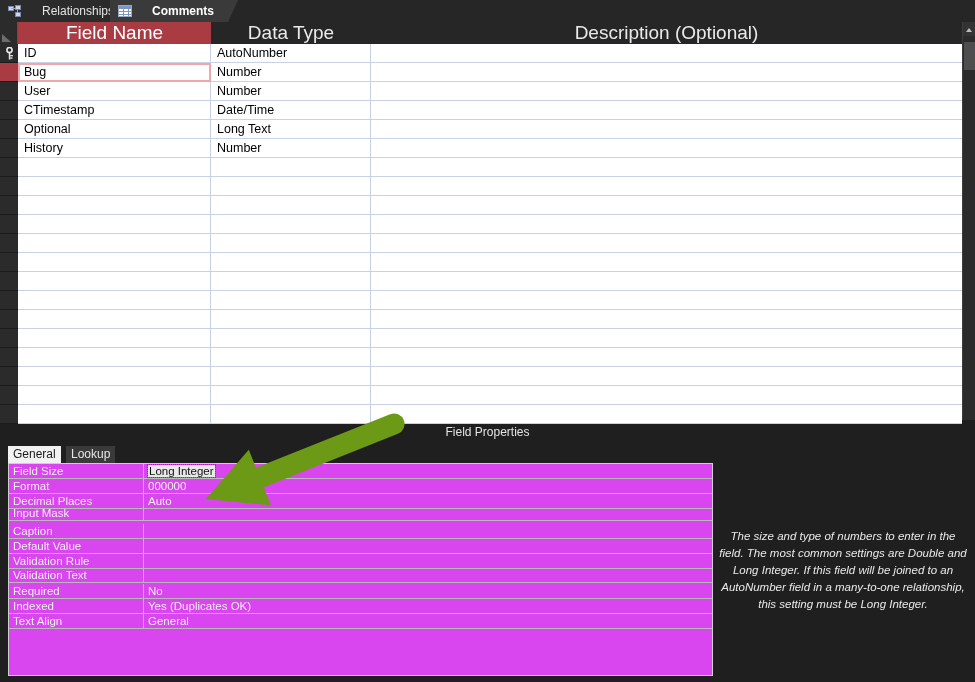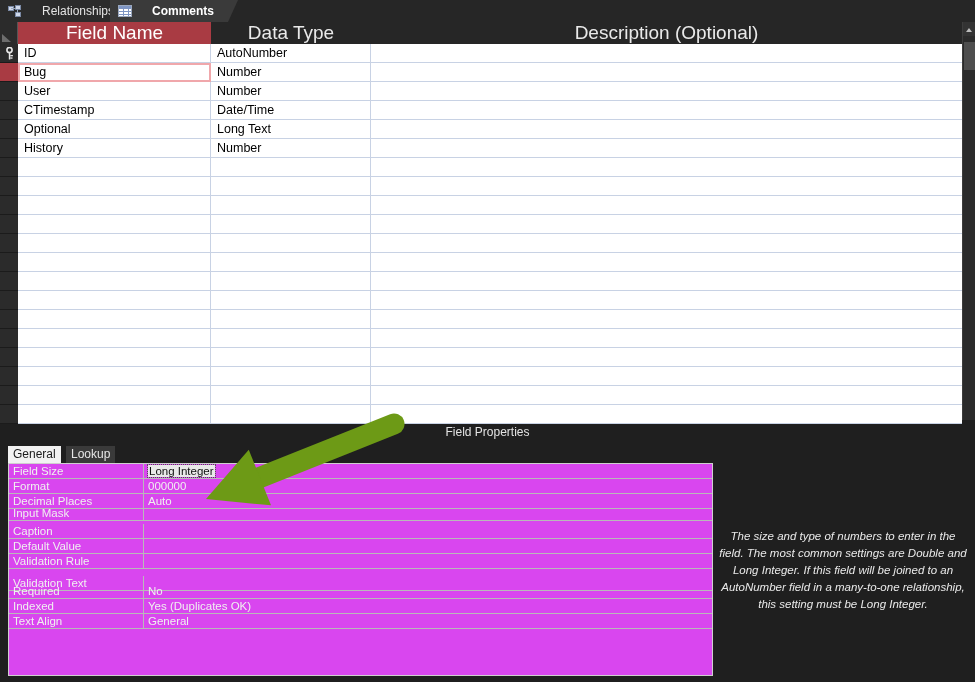--- a/index.html
+++ b/index.html
@@ -364,21 +364,21 @@
         <div class="pval"></div>
       </div>
       <div class="prow" style="top: 75px;">
         <div class="pname">Default Value</div>
         <div class="pval"></div>
       </div>
       <div class="prow" style="top: 90px;">
         <div class="pname">Validation Rule</div>
         <div class="pval"></div>
       </div>
-      <div class="prow" style="top: 112px;">
+      <div class="prow" style="top: 104px;">
         <div class="pname">Validation Text</div>
         <div class="pval"></div>
       </div>
       <div class="prow" style="top: 120px;">
         <div class="pname">Required</div>
         <div class="pval">No</div>
       </div>
       <div class="prow" style="top: 135px;">
         <div class="pname">Indexed</div>
         <div class="pval">Yes (Duplicates OK)</div>

